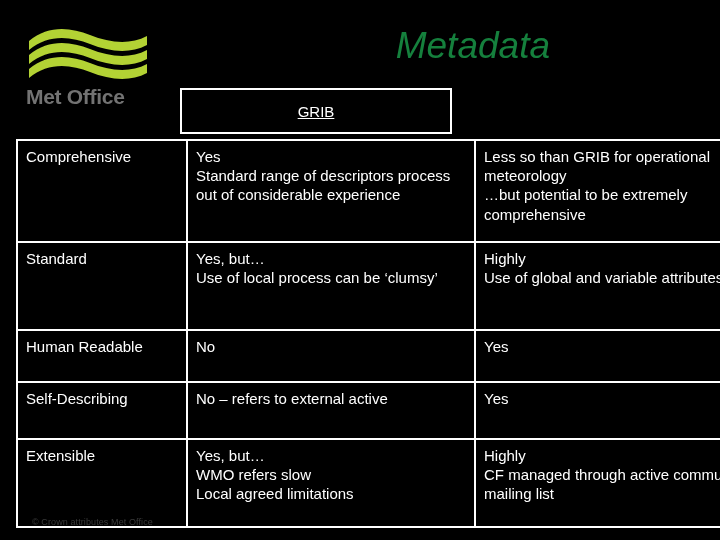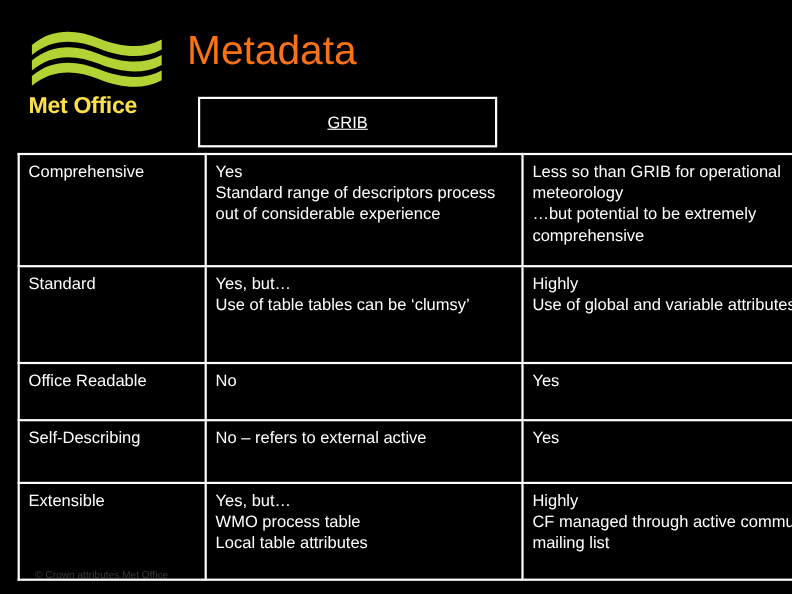--- a/index.html
+++ b/index.html
@@ -32,35 +32,36 @@
     height: 58px;
   }
   #logo-wordmark {
     position: absolute;
     left: 4px;
     top: 58px;
     width: 130px;
     font-size: 21px;
     font-weight: bold;
     letter-spacing: -0.3px;
-    color: #fde047;
+    color: #737373;
     line-height: 1;
   }
 
   
   #title {
     position: absolute;
     left: 170px;
     top: 26px;
     width: 380px;
-    text-align: left;
+    text-align: right;
     font-size: 37px;
     font-weight: normal;
-    color: #f97316;
+    color: #15803d;
     line-height: 1.1;
+    font-style: italic;
   }
 
   
   #header-row {
     position: absolute;
     left: 180px;
     top: 88px;
     width: 538px;
     height: 28px;
     display: flex;
@@ -152,51 +153,51 @@
       </td>
       <td class="col-nc">
         <span class="cell-line">Less so than GRIB for operational meteorology</span>
         <span class="cell-line">…but potential to be extremely comprehensive</span>
       </td>
     </tr>
     <tr class="r2">
       <td class="col-label">Standard</td>
       <td class="col-grib">
         <span class="cell-line">Yes, but…</span>
-        <span class="cell-line">Use of table tables can be ‘clumsy’</span>
+        <span class="cell-line">Use of local process can be ‘clumsy’</span>
       </td>
       <td class="col-nc">
         <span class="cell-line">Highly</span>
         <span class="cell-line">Use of global and variable attributes</span>
       </td>
     </tr>
     <tr class="r3">
-      <td class="col-label">Office Readable</td>
+      <td class="col-label">Human Readable</td>
       <td class="col-grib">
         <span class="cell-line">No</span>
       </td>
       <td class="col-nc">
         <span class="cell-line">Yes</span>
       </td>
     </tr>
     <tr class="r4">
       <td class="col-label">Self-Describing</td>
       <td class="col-grib">
         <span class="cell-line">No – refers to external active</span>
       </td>
       <td class="col-nc">
         <span class="cell-line">Yes</span>
       </td>
     </tr>
     <tr class="r5">
       <td class="col-label">Extensible</td>
       <td class="col-grib">
         <span class="cell-line">Yes, but…</span>
-        <span class="cell-line">WMO process table</span>
-        <span class="cell-line">Local table attributes</span>
+        <span class="cell-line">WMO refers slow</span>
+        <span class="cell-line">Local agreed limitations</span>
       </td>
       <td class="col-nc">
         <span class="cell-line">Highly</span>
         <span class="cell-line">CF managed through active community mailing list</span>
       </td>
     </tr>
   </tbody>
 </table>
 
 <div id="footer">© Crown attributes   Met Office</div>

